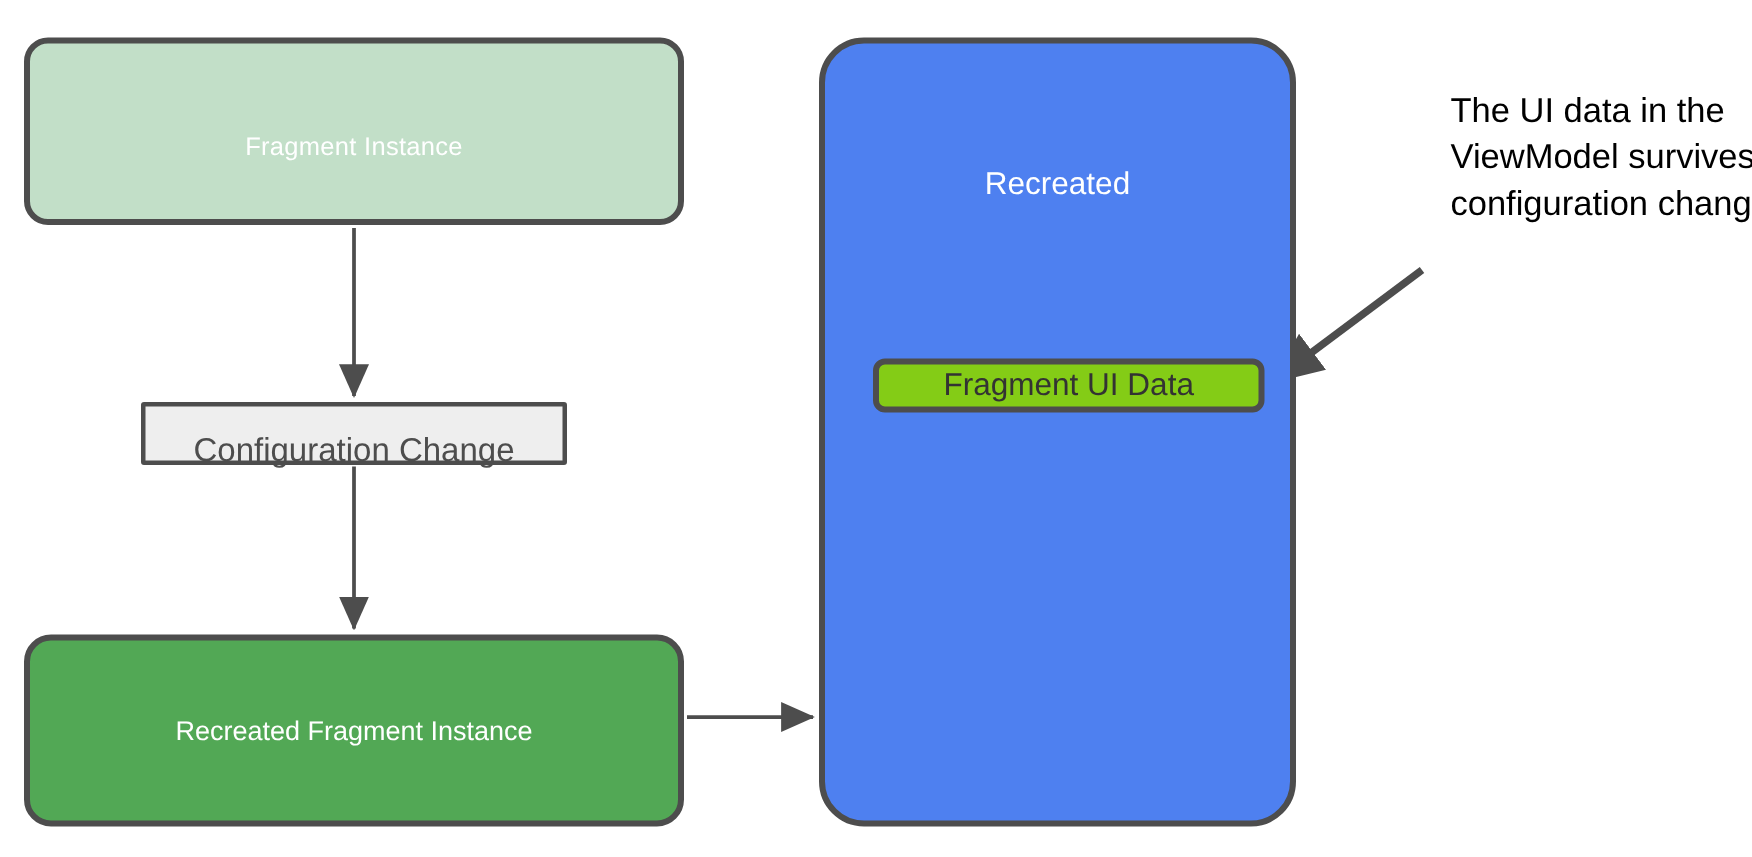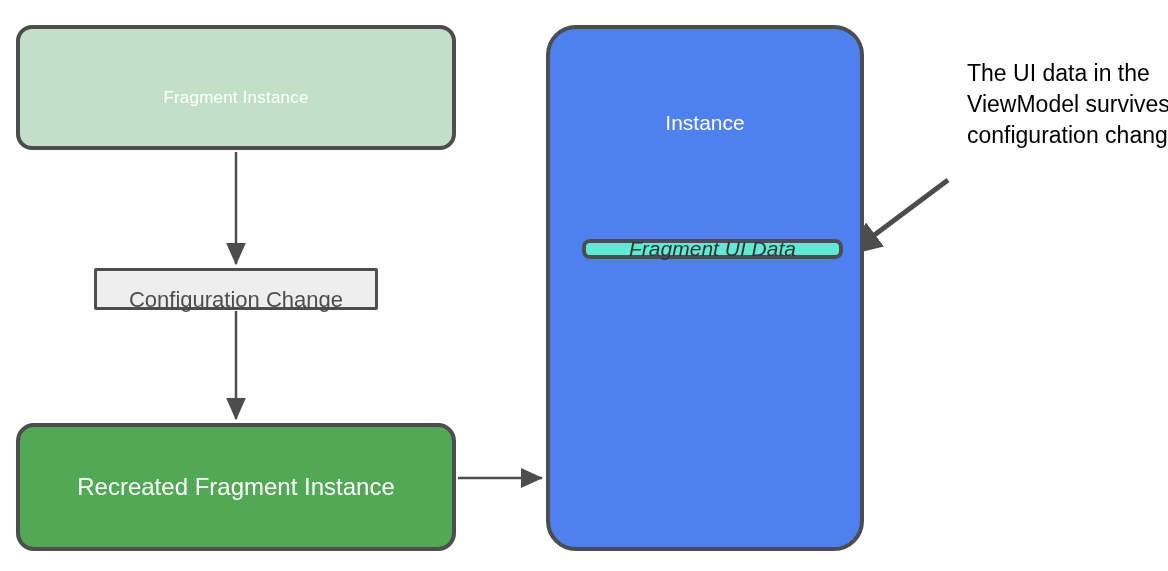--- a/index.html
+++ b/index.html
@@ -70,21 +70,21 @@
     left: 16px;
     top: 423px;
     width: 440px;
     height: 128px;
     background: #52a855;
     border: 4px solid #4d4d4d;
     border-radius: 18px;
   }
   #node-recreated-fragment-instance .node-label {
     color: #ffffff;
-    font-size: 24px;
+    font-size: 18px;
   }
 
   
   #node-viewmodel {
     left: 546px;
     top: 25px;
     width: 318px;
     height: 526px;
     background: #4e80f0;
     border: 4px solid #4d4d4d;
@@ -100,29 +100,28 @@
     color: #ffffff;
     font-size: 21px;
   }
 
   
   #node-fragment-ui-data {
     position: absolute;
     left: 582px;
     top: 239px;
     width: 261px;
-    height: 20px;
-    background: #5eead4;
+    height: 36px;
+    background: #84cc16;
     border: 4px solid #4d4d4d;
     border-radius: 8px;
     box-sizing: border-box;
     display: flex;
     align-items: center;
     justify-content: center;
-    font-style: italic;
   }
   #node-fragment-ui-data .node-label {
     color: #333333;
     font-size: 21px;
   }
 
   
   #annotation-note {
     position: absolute;
     left: 967px;
@@ -163,21 +162,21 @@
 
 <div class="node" id="node-configuration-change">
   <span class="node-label">Configuration Change</span>
 </div>
 
 <div class="node" id="node-recreated-fragment-instance">
   <span class="node-label">Recreated Fragment Instance</span>
 </div>
 
 <div class="node" id="node-viewmodel">
-  <span class="viewmodel-title">Instance</span>
+  <span class="viewmodel-title">Recreated</span>
 </div>
 
 <div id="node-fragment-ui-data">
   <span class="node-label">Fragment UI Data</span>
 </div>
 
 <div id="annotation-note">The UI data in the
 ViewModel survives
 configuration changes.</div>
 

